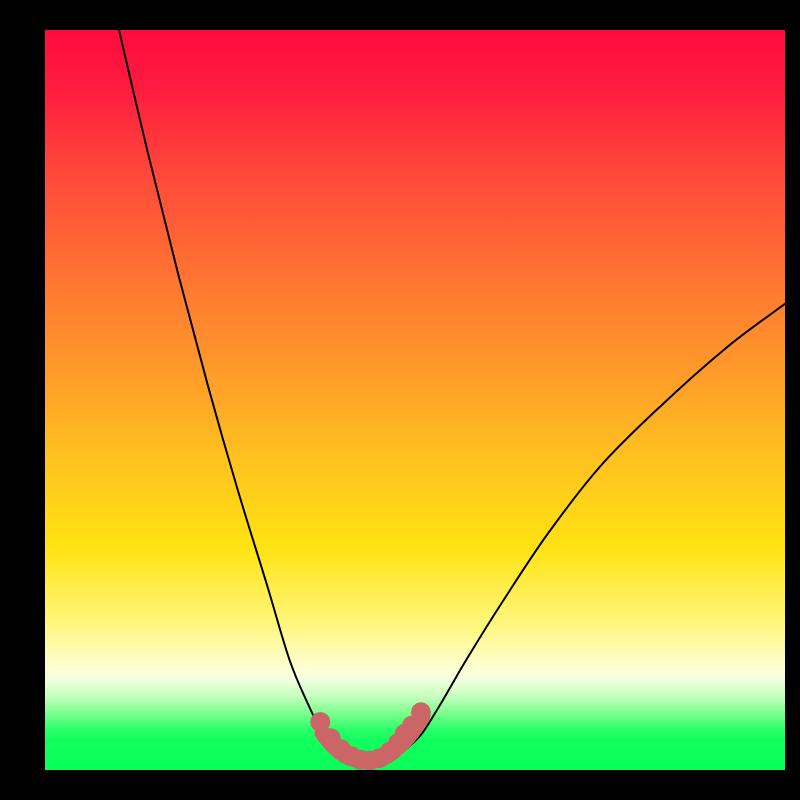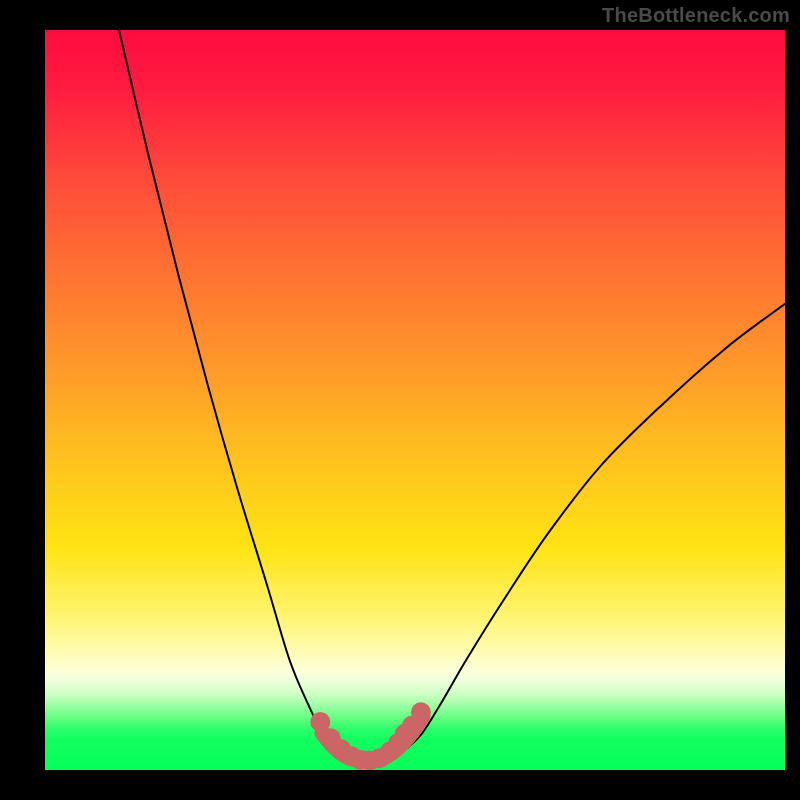--- a/index.html
+++ b/index.html
@@ -63,21 +63,20 @@
     position: absolute;
     inset: 0;
     width: 100%;
     height: 100%;
   }
 </style>
 </head>
 <body>
 
 <div class="frame">
-  <div class="watermark">TheBottleneck.com</div>
 
   <div class="plot-area">
     <div class="gradient"></div>
     <svg class="curves" viewBox="0 0 740 740" preserveAspectRatio="none">
       <g id="svg-content">
           <path d="M 74,0 C 78.93333333333334,20.96666666666668 93.73333333333335,85.10000000000008 103.60000000000001,125.80000000000007 C 113.46666666666667,166.50000000000006 123.33333333333331,205.96666666666667 133.2,244.2 C 143.06666666666666,282.4333333333333 152.93333333333334,319.43333333333334 162.8,355.2 C 172.66666666666669,390.96666666666664 182.53333333333333,425.5 192.4,458.8 C 202.26666666666668,492.1 213.36666666666667,526.6333333333333 222,555 C 230.63333333333333,583.3666666666667 237.41666666666669,609.2666666666667 244.20000000000002,629 C 250.98333333333335,648.7333333333333 257.15,661.0666666666666 262.7,673.4 C 268.25,685.7333333333333 273.18333333333334,695.6 277.5,703 C 281.81666666666666,710.4 286.75,715.3333333333333 288.6,717.8" fill="none" stroke="#000000" stroke-width="2" stroke-linecap="round"></path>
           <path d="M 362.59999999999997,717.8 C 365.06666666666666,715.3333333333333 371.85,710.4 377.40000000000003,703 C 382.95000000000005,695.6 388.50000000000006,685.7333333333333 395.90000000000003,673.4 C 403.3,661.0666666666666 411.3166666666666,646.2666666666667 421.79999999999995,629 C 432.2833333333333,611.7333333333333 445.23333333333335,590.7666666666667 458.8,569.8 C 472.3666666666667,548.8333333333333 487.16666666666674,525.4 503.20000000000005,503.2 C 519.2333333333333,481 536.5,457.56666666666666 555,436.6 C 573.5,415.6333333333334 593.2333333333332,397.1333333333334 614.1999999999999,377.40000000000003 C 635.1666666666666,357.6666666666667 659.8333333333334,335.4666666666667 680.8000000000001,318.20000000000005 C 701.7666666666668,300.9333333333334 730.1333333333333,281.20000000000005 740,273.8" fill="none" stroke="#000000" stroke-width="2" stroke-linecap="round"></path>
           <path d="M 277.5,703 C 279.35,705.22 284.90000000000003,712.62 288.6,716.32 C 292.3,720.0200000000001 296.00000000000006,722.98 299.70000000000005,725.2 C 303.40000000000003,727.4200000000001 307.1,728.6533333333333 310.8,729.64 C 314.5,730.6266666666667 318.2,731.12 321.9,731.12 C 325.59999999999997,731.12 329.3,730.75 333,729.64 C 336.7,728.53 340.40000000000003,726.8033333333334 344.1,724.46 C 347.8,722.1166666666667 351.5,719.1566666666668 355.2,715.58 C 358.9,712.0033333333333 362.6,707.81 366.3,703 C 370,698.19 375.55,689.4333333333334 377.40000000000003,686.72" fill="none" stroke="#cc6666" stroke-width="16" stroke-linecap="round" stroke-linejoin="round"></path>
           <circle cx="275.28000000000003" cy="691.9" r="10" fill="#cc6666"></circle>
           <circle cx="285.64" cy="708.18" r="10" fill="#cc6666"></circle>

